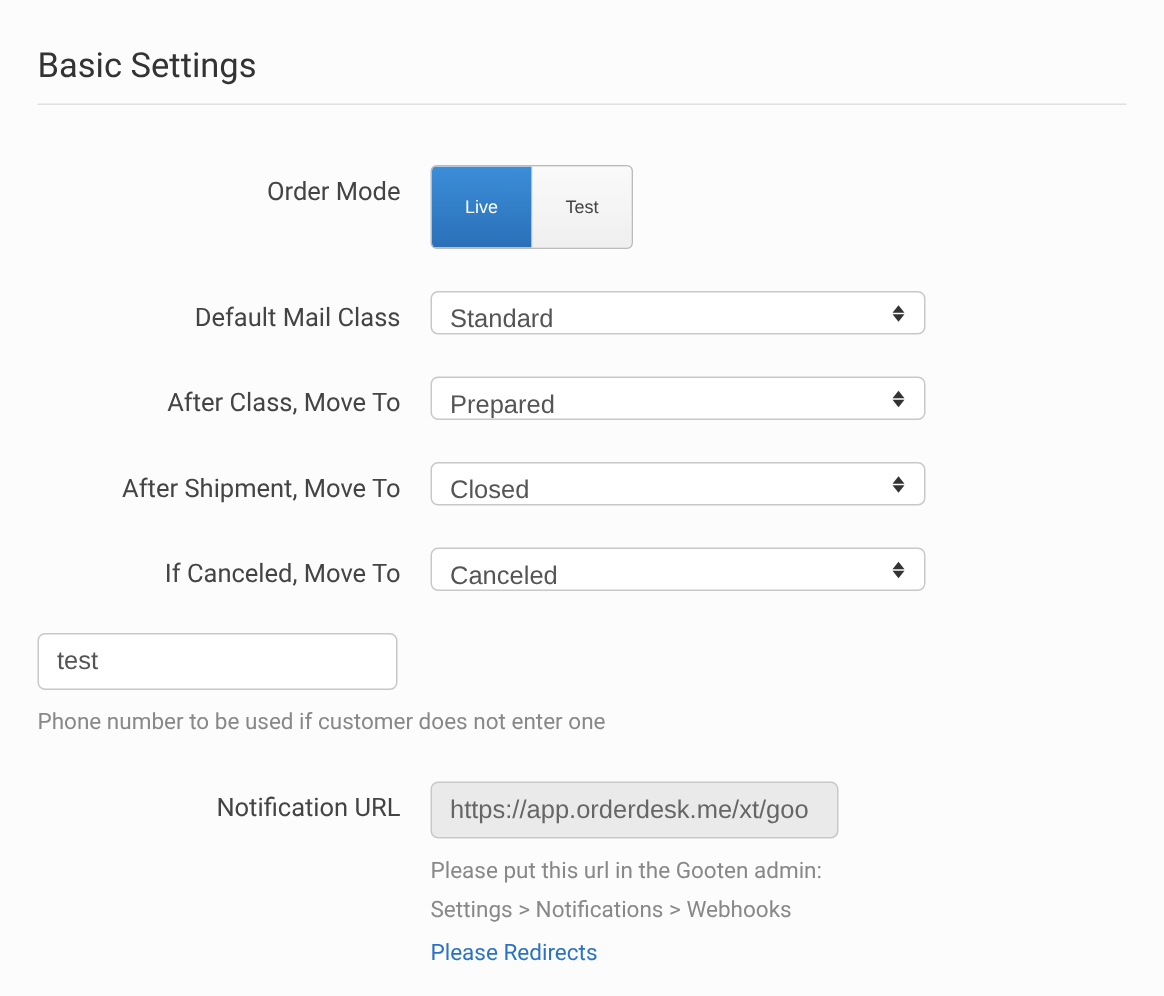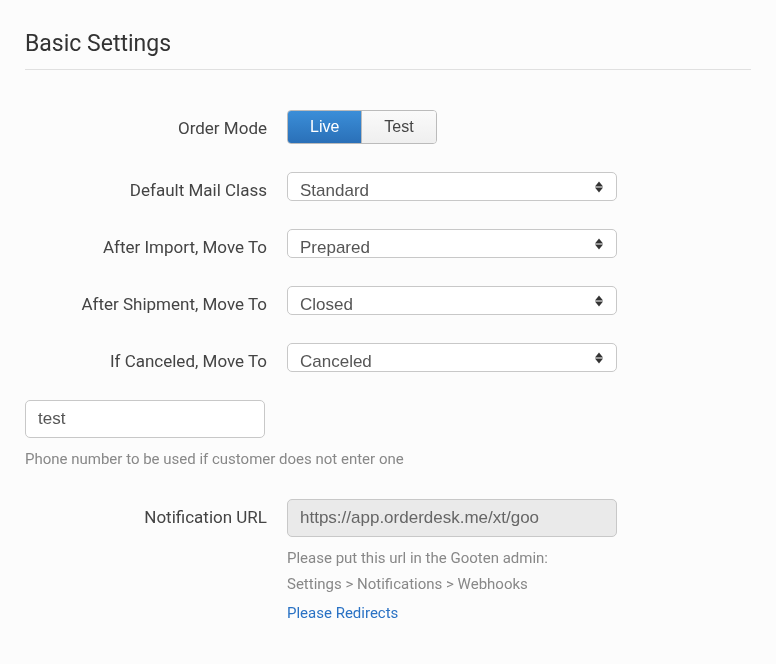--- a/index.html
+++ b/index.html
@@ -45,22 +45,22 @@
     .form-control {
       flex: 1;
     }
     .toggle-group {
       display: inline-flex;
       border: 1px solid #bbb;
       border-radius: 4px;
       overflow: hidden;
     }
     .toggle-btn {
-      padding: 7px 22px;
-      font-size: 16px;
+      padding: 20px 22px;
+      font-size: 12px;
       border: none;
       background: linear-gradient(#fafafa, #efefef);
       cursor: pointer;
       color: #444;
     }
     .toggle-btn.active {
       background: linear-gradient(#3b8ed8, #2a70b8);
       color: #fff;
       font-weight: 500;
     }
@@ -112,21 +112,21 @@
     input[type="text"] {
       width: 240px;
       padding: 8px 12px;
       font-size: 17px;
       border: 1px solid #c8c8c8;
       border-radius: 5px;
       background: #fff;
       color: #555;
     }
     input[type="text"].readonly {
-      width: 330px;
+      width: 272px;
       background: #eaeaea;
       color: #666;
     }
     .help-text {
       font-size: 15px;
       color: #888;
       margin-top: 10px;
       line-height: 1.5;
     }
     .link {
@@ -163,21 +163,21 @@
       </select>
       <span class="select-caret">
         <span class="caret-up"></span>
         <span class="caret-down"></span>
       </span>
     </div>
   </div>
 </div>
 
 <div class="form-row">
-  <div class="form-label">After Import, Move To</div>
+  <div class="form-label">After Class, Move To</div>
   <div class="form-control">
     <div class="select-wrap">
       <select>
         <option>Prepared</option>
       </select>
       <span class="select-caret">
         <span class="caret-up"></span>
         <span class="caret-down"></span>
       </span>
     </div>

